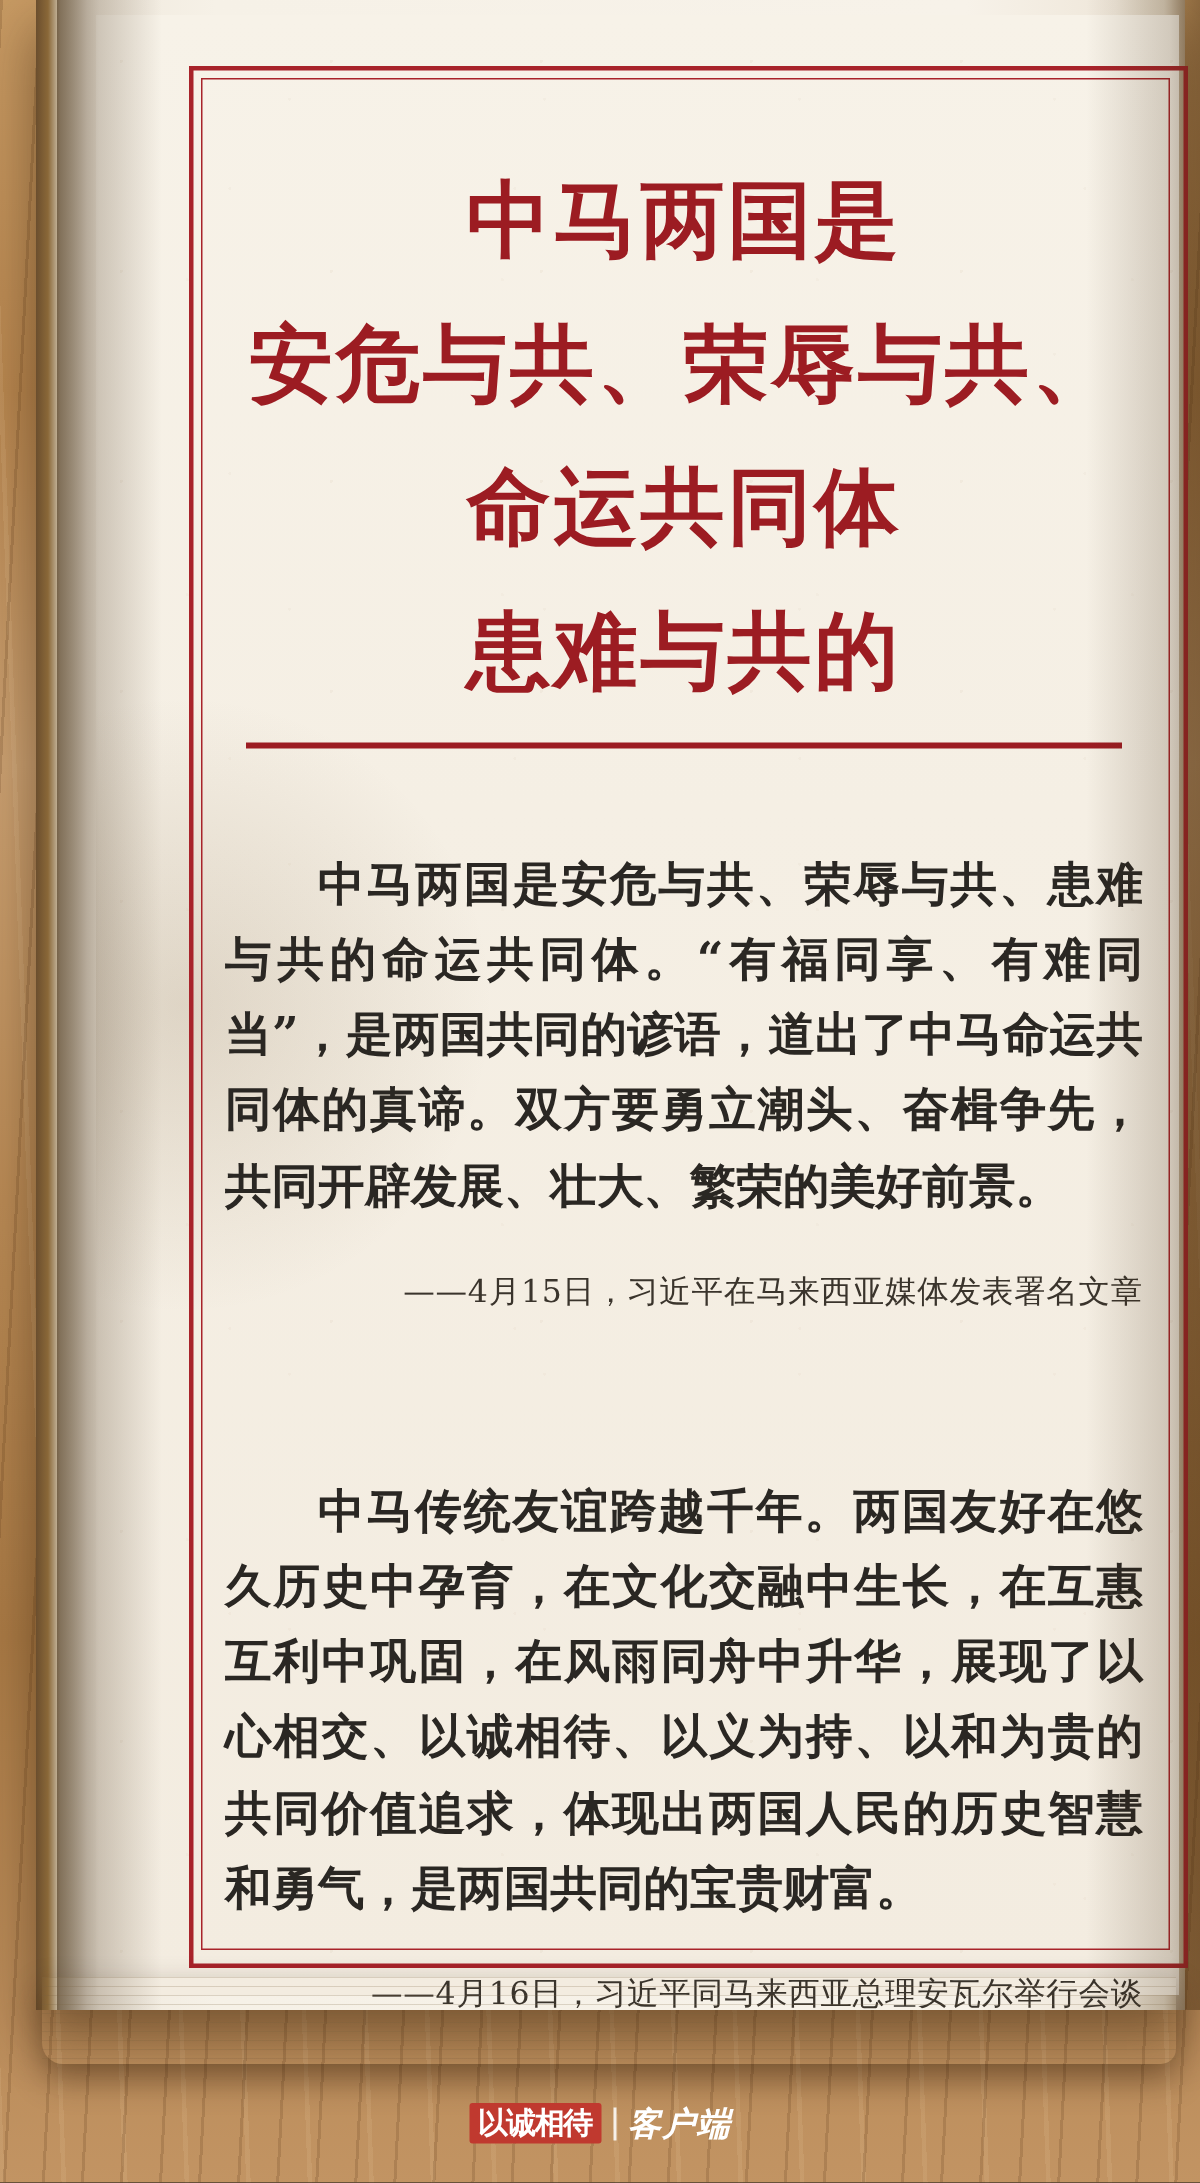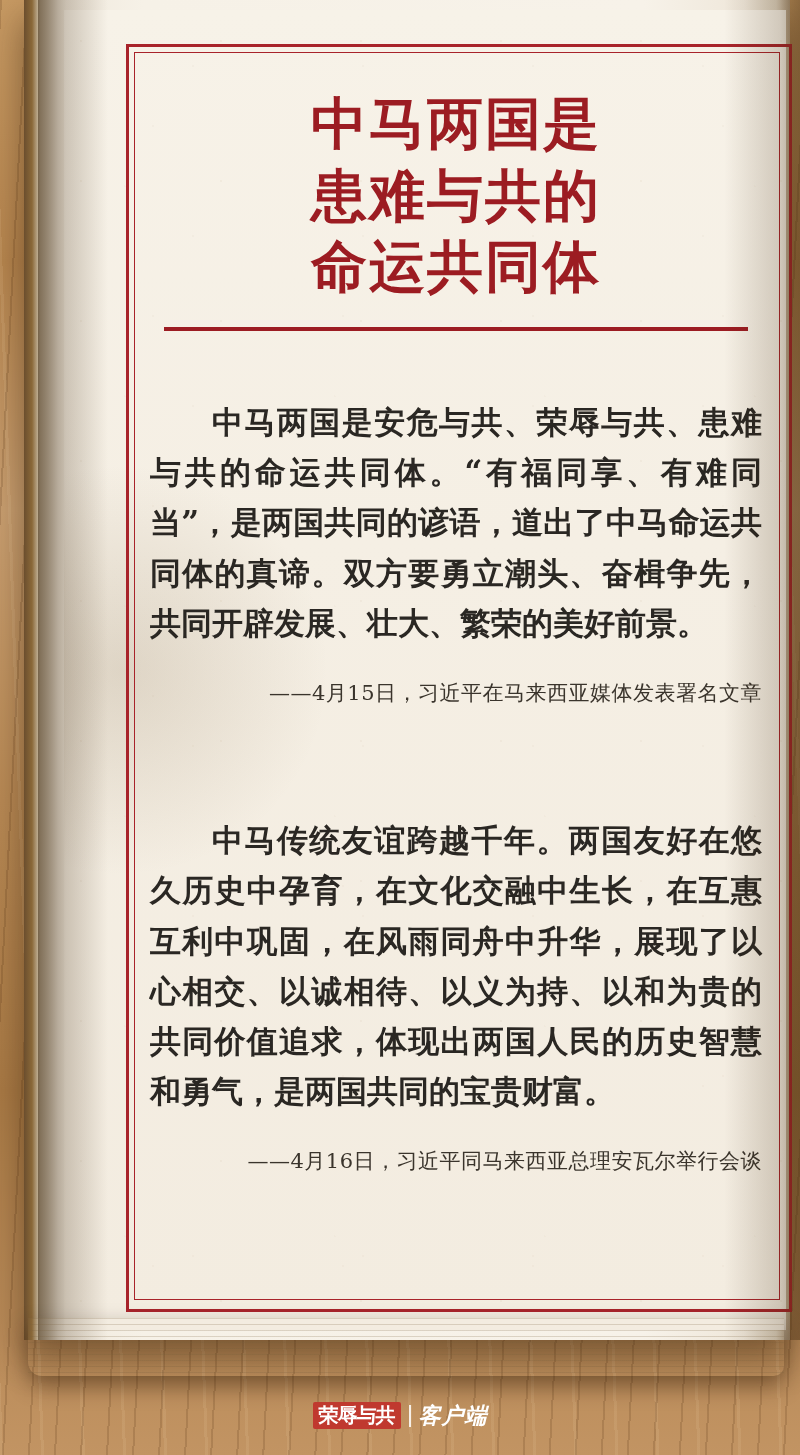--- a/index.html
+++ b/index.html
@@ -129,20 +129,21 @@
     text-align: center;
     color: #9c1c22;
     font-family: "DejaVu Serif", "Liberation Serif", serif;
     font-weight: 700;
     letter-spacing: 2px;
     padding-top: 18px;
   }
   .headline .line {
     display: block;
     line-height: 1.28;
+    margin-top: 24px;
   }
   .headline .l1 { font-size: 56px; }
   .headline .l2 { font-size: 56px; }
   .headline .l3 { font-size: 56px; }
   .headline .l4 { font-size: 56px; }
 
   .rule {
     margin: 24px auto 0 auto;
     width: 584px;
     height: 4px;
@@ -249,22 +250,23 @@
 
       <div class="paper">
 
         <div class="frame-outer"></div>
         <div class="frame-inner"></div>
 
         <div class="content">
 
           <div class="headline">
             <span class="line l1">中马两国是</span>
+            <span class="line l2">安危与共、荣辱与共、</span>
+            <span class="line l4">命运共同体</span>
             <span class="line l3">患难与共的</span>
-            <span class="line l4">命运共同体</span>
           </div>
 
           <div class="rule"></div>
 
           <div class="quote-block first">
             <p class="quote-text">中马两国是安危与共、荣辱与共、患难与共的命运共同体。“有福同享、有难同当”，是两国共同的谚语，道出了中马命运共同体的真谛。双方要勇立潮头、奋楫争先，共同开辟发展、壮大、繁荣的美好前景。</p>
             <p class="quote-source">——4月15日，习近平在马来西亚媒体发表署名文章</p>
           </div>
 
           <div class="quote-block second">
@@ -277,19 +279,19 @@
 
       <div class="spine-shadow"></div>
       <div class="right-edge-shadow"></div>
     </div>
 
     <div class="page-stack"></div>
   </div>
 
   <div class="footer">
     <div class="footer-logo">
-      <span class="logo-mark">荣辱与共</span>
+      <span class="logo-mark">以诚相待</span>
       <span class="logo-divider"></span>
       <span class="logo-text">客户端</span>
     </div>
   </div>
 
 </div>
 
 </body></html>

